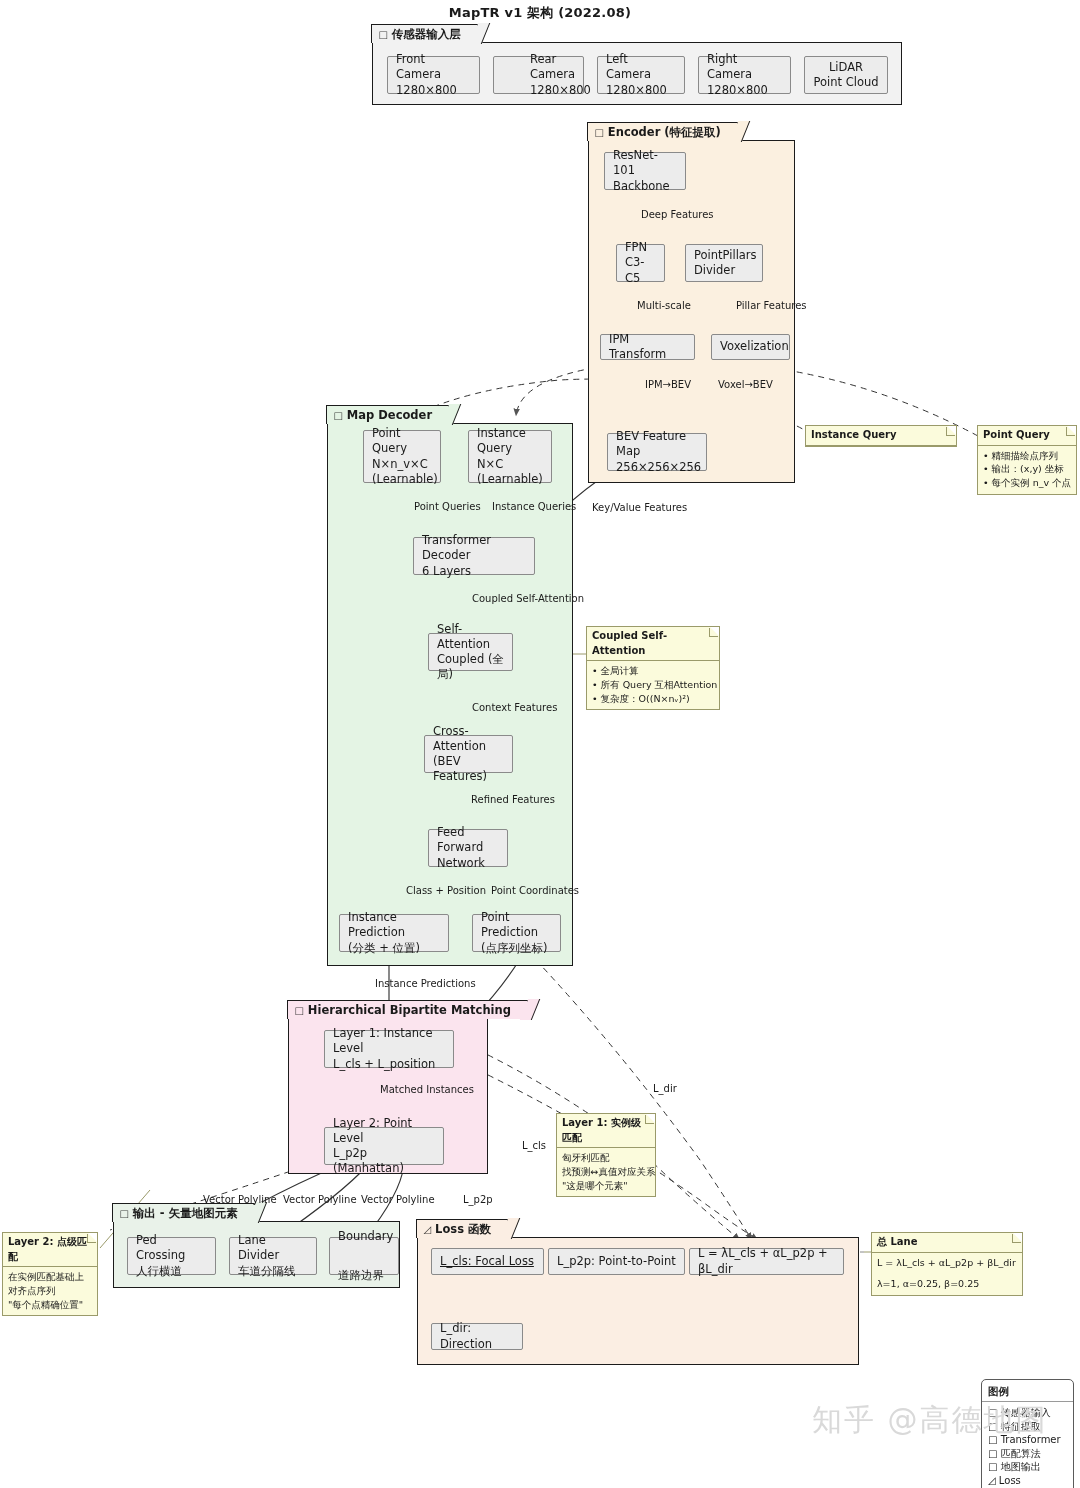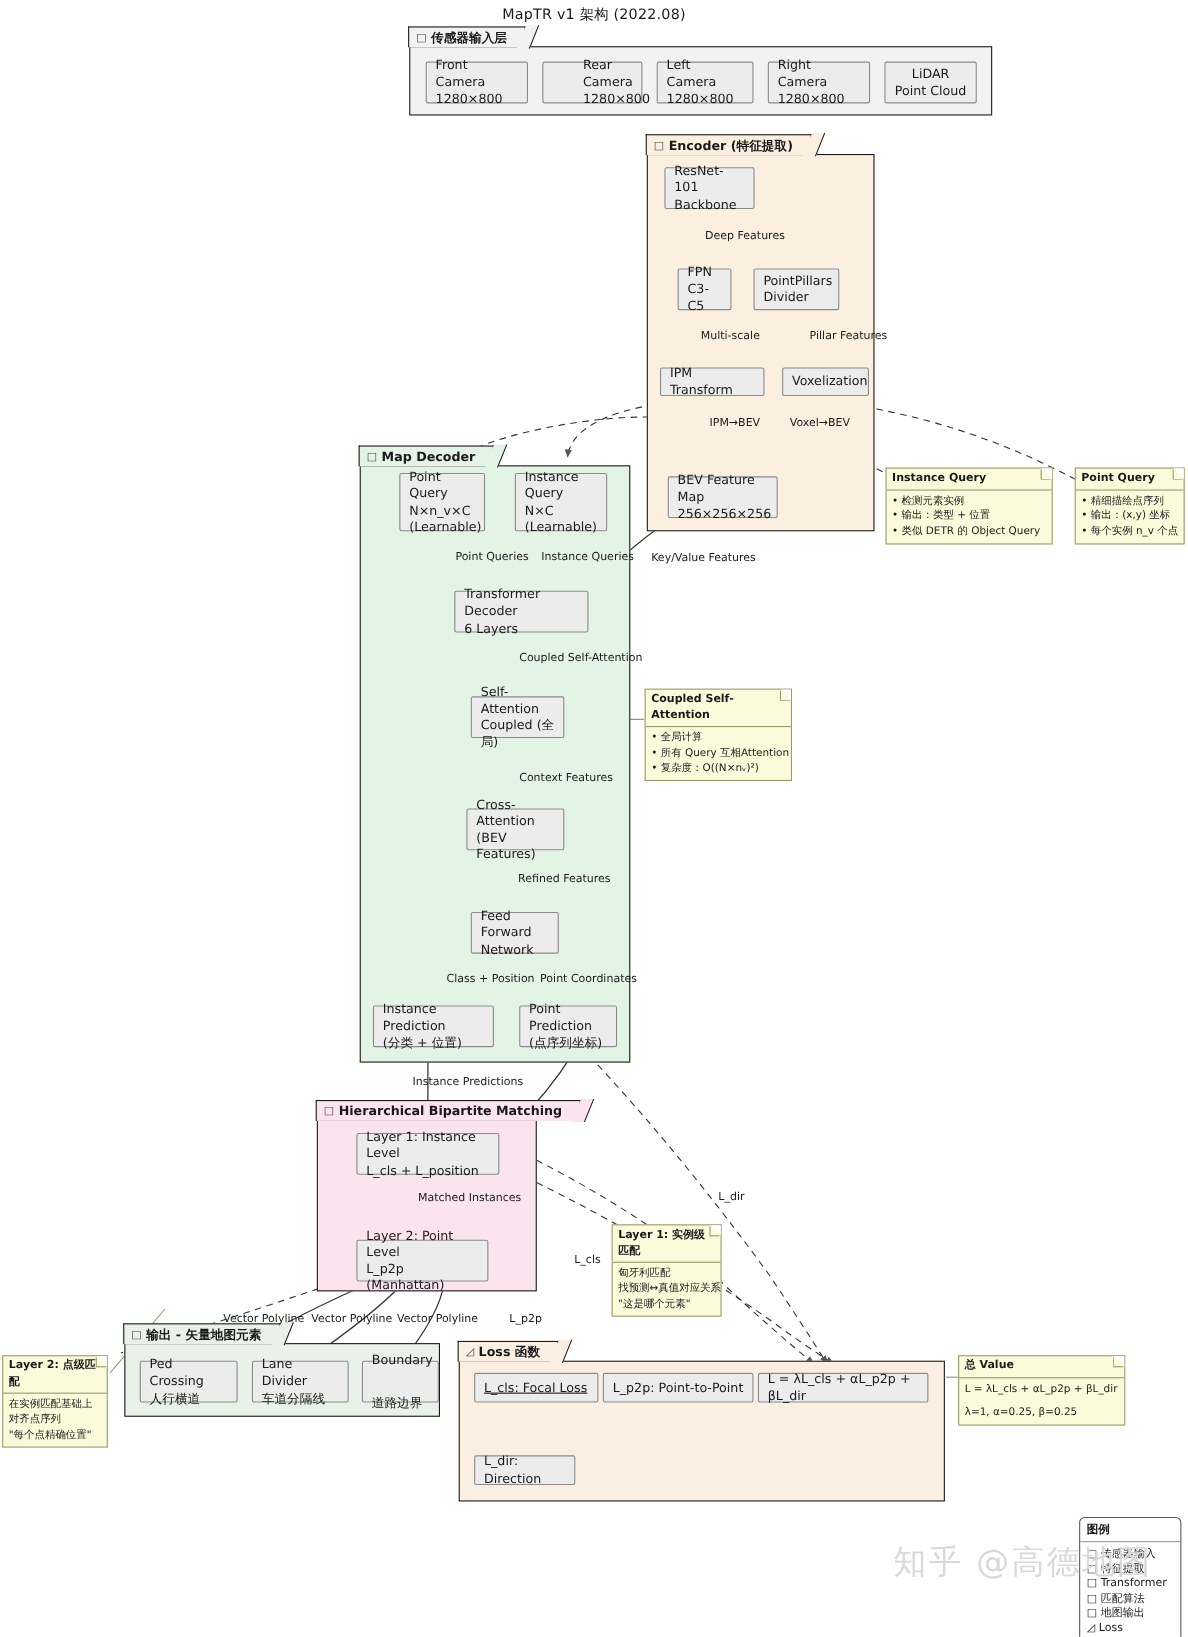--- a/index.html
+++ b/index.html
@@ -6,21 +6,21 @@
   body{
     width:1080px;height:1488px;position:relative;overflow:hidden;
     font-family:"DejaVu Sans","Liberation Sans",sans-serif;
     color:#1a1a1a;
   }
   .abs{position:absolute;box-sizing:border-box;}
 
   
   #diagram-title{
     left:0;top:4px;width:1080px;text-align:center;
-    font-size:13px;font-weight:normal;letter-spacing:.2px;
+    font-size:13px;font-weight:bold;letter-spacing:.2px;
   }
 
   
   .pkg{border:1.6px solid #1b1b1b;}
   .pkg > .pkg-tab{
     position:absolute;top:-19px;left:-1.6px;height:19px;
     border:1.6px solid #1b1b1b;border-bottom:none;
     background:inherit;
     display:flex;align-items:center;
     padding:0 16px 0 6px;
@@ -262,25 +262,20 @@
 <div class="abs elabel" style="left:492px;top:501px;">Instance Queries</div>
 <div class="abs elabel" style="left:472px;top:593px;">Coupled Self-Attention</div>
 <div class="abs elabel" style="left:472px;top:702px;">Context Features</div>
 <div class="abs elabel" style="left:471px;top:794px;">Refined Features</div>
 <div class="abs elabel" style="left:406px;top:885px;">Class + Position</div>
 <div class="abs elabel" style="left:491px;top:885px;">Point Coordinates</div>
 <div class="abs elabel" style="left:375px;top:978px;">Instance Predictions</div>
 
 <div class="abs note" style="left:805px;top:425px;width:152px;">
   <div class="note-hd">Instance Query</div>
-  <div class="note-bd">
-    <div>• 检测元素实例</div>
-    <div>• 输出：类型 + 位置</div>
-    <div>• 类似 DETR 的 Object Query</div>
-  </div>
 </div>
 
 <div class="abs note" style="left:977px;top:425px;width:100px;">
   <div class="note-hd">Point Query</div>
   <div class="note-bd">
     <div>• 精细描绘点序列</div>
     <div>• 输出：(x,y) 坐标</div>
     <div>• 每个实例 n_v 个点</div>
   </div>
 </div>
@@ -368,21 +363,21 @@
   </div>
   <div class="abs node" style="left:271px;top:10px;width:155px;height:27px;">
     <span>L = λL_cls + αL_p2p + βL_dir</span>
   </div>
   <div class="abs node" style="left:13px;top:85px;width:92px;height:27px;">
     <span>L_dir: Direction</span>
   </div>
 </div>
 
 <div class="abs note" style="left:871px;top:1232px;width:152px;">
-  <div class="note-hd">总 Value</div>
+  <div class="note-hd">总 Lane</div>
   <div class="note-bd">
     <div>L = λL_cls + αL_p2p + βL_dir</div>
     <div style="height:8px;">&nbsp;</div>
     <div>λ=1, α=0.25, β=0.25</div>
   </div>
 </div>
 
 <div class="abs" id="legend" style="left:981px;top:1379px;width:93px;">
   <div class="lg-hd">图例</div>
   <div class="lg-bd">

